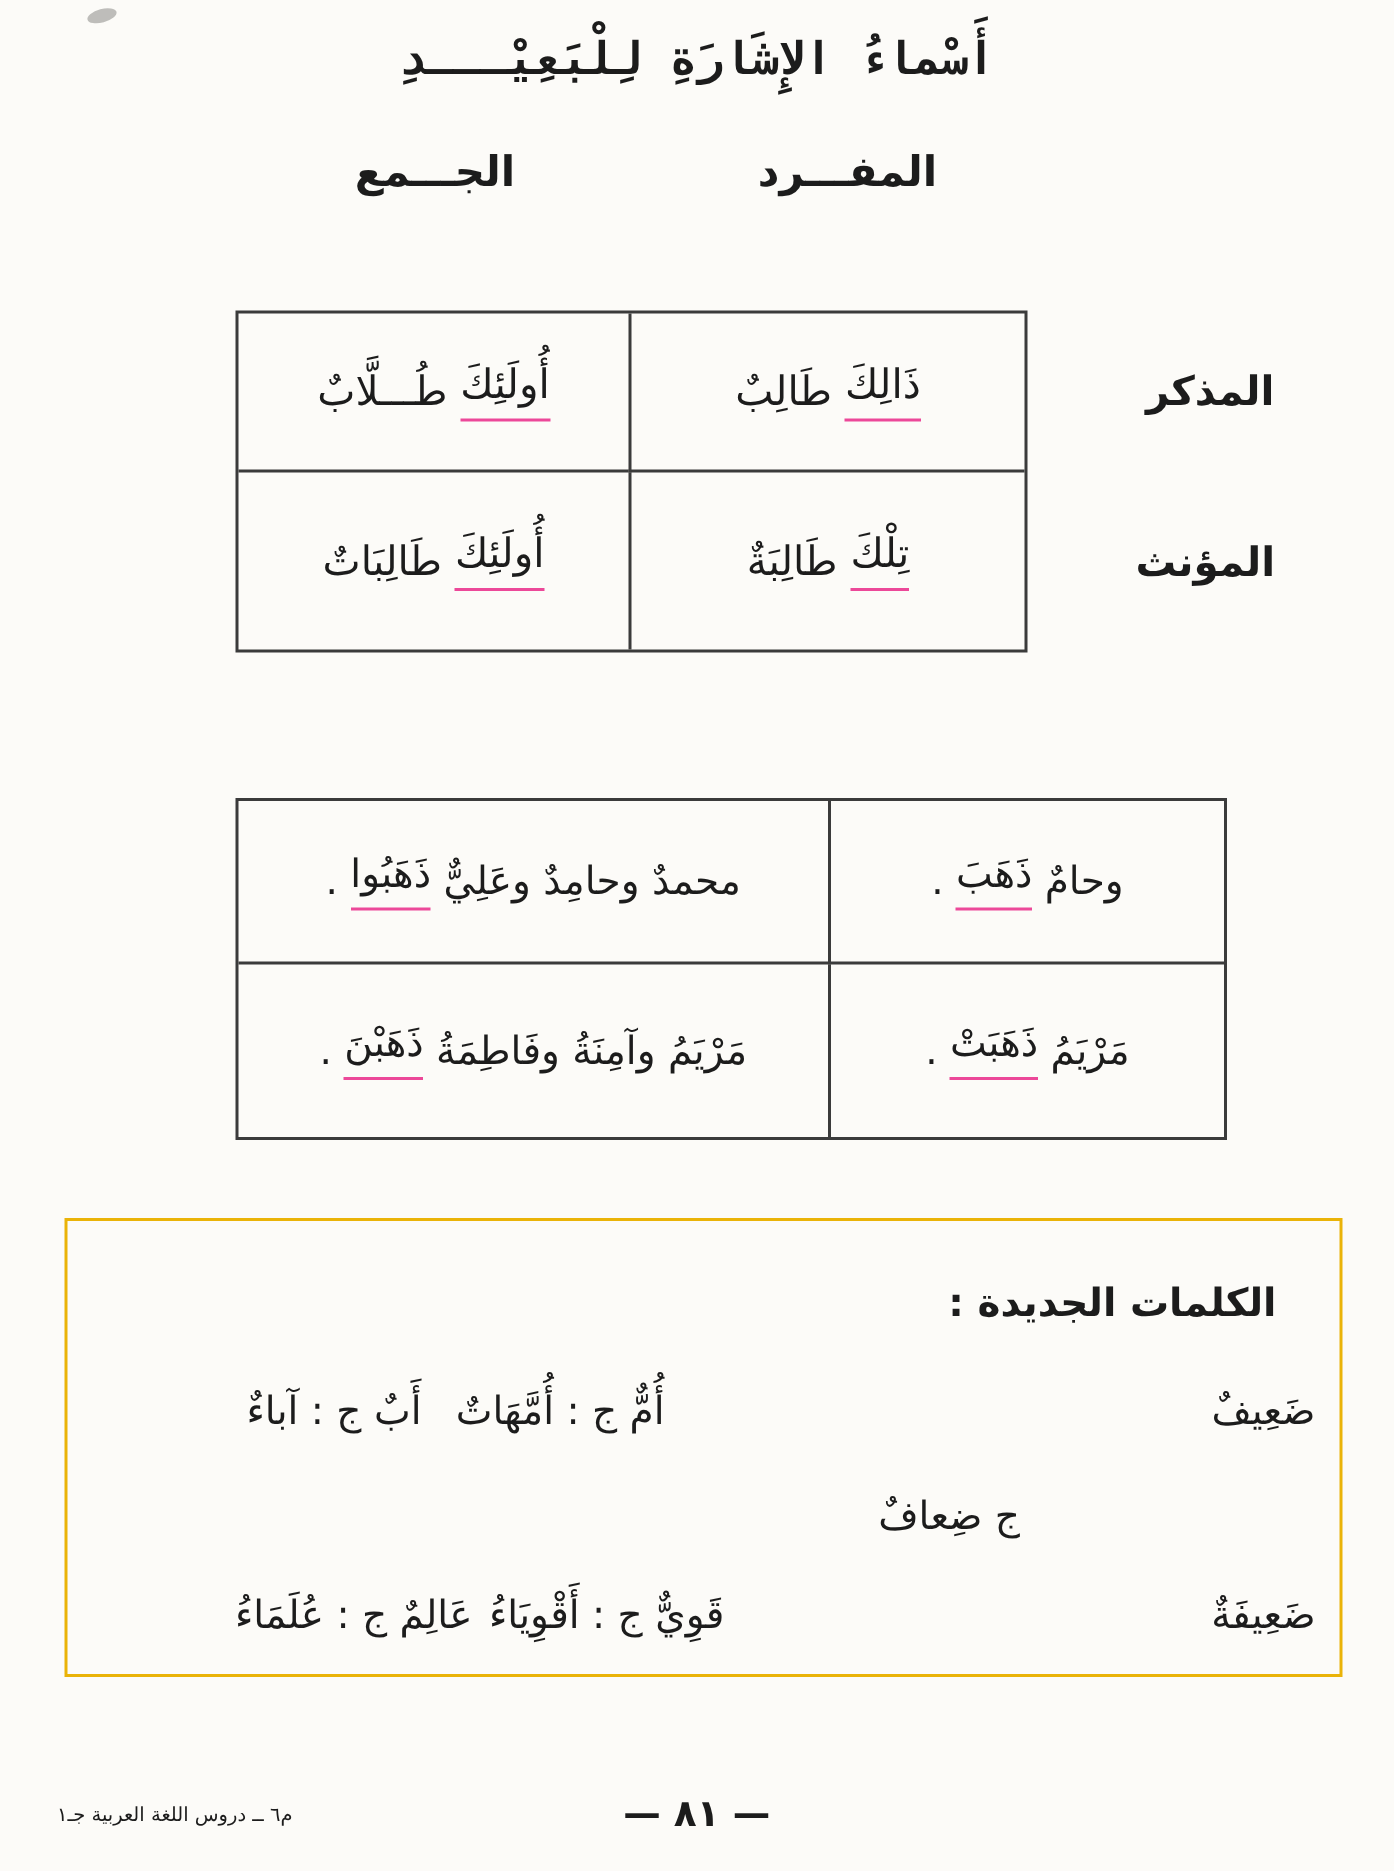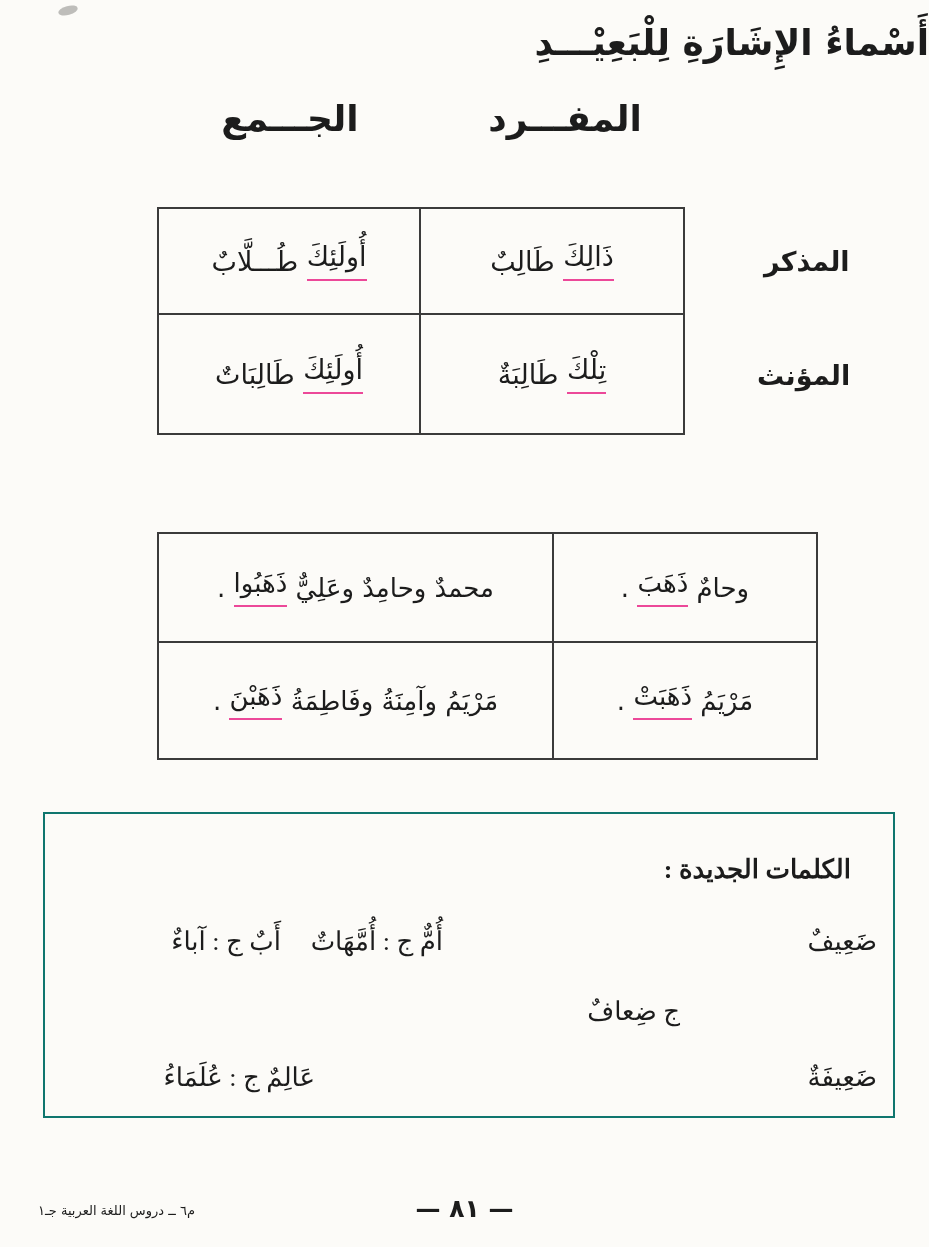--- a/index.html
+++ b/index.html
@@ -10,23 +10,24 @@
     font-family:"DejaVu Sans", sans-serif;
     position:relative;
     overflow:hidden;
   }
   .abs { position:absolute; }
   .rtl { direction:rtl; unicode-bidi:embed; }
 
   
   .page-title {
     left:0; right:0; top:22px;
-    font-size:36px; font-weight:bold;
+    text-align:center;
+    font-size:30px; font-weight:bold;font-family:Liberation Mono, monospace;
   }
-  .col-head { top:98px; width:260px; text-align:center; font-size:36px; font-weight:bold; }
+  .col-head { top:98px; width:260px; text-align:center; font-size:28px; font-weight:bold; }
   .col-head.singular { left:435px; }
   .col-head.plural   { left:160px; }
 
   
   .t1 {
     left:157px; top:207px; width:528px; height:228px;
     display:grid;
     grid-template-columns:264px 260px;
     grid-template-rows:106px 118px;
     direction:rtl;
@@ -58,24 +59,23 @@
   .t2 .cell { font-size:26px; }
   .t2 .cell.c1 { border-left:2px solid #3b3b3b; }
   .t2 .cell.r1 { border-bottom:2px solid #3b3b3b; }
 
   
   .u { border-bottom:2px solid #ec4899; padding-bottom:7px; }
 
   
   .vocab-box {
     left:43px; top:812px; width:852px; height:306px;
-    border:2px solid #0f766e;
+    border:2px solid #eab308;
     box-sizing:border-box;
     direction:rtl;
-    font-family:Liberation Serif, serif;
   }
   .vocab-box .item { position:absolute; font-size:26px; white-space:nowrap; }
   .vb-heading { right:42px; top:40px; font-size:27px; font-weight:bold; }
   .vb-r1 { top:112px; }
   .vb-r1.right  { right:16px; }
   .vb-r1.middle { right:450px; }
   .vb-r1.left   { right:612px;margin-left:20px; }
   .vb-r2 { top:182px; right:213px; }
   .vb-r3 { top:248px; }
   .vb-r3.right  { right:16px; }
@@ -140,17 +140,18 @@
   </div>
 </div>
 
 <div class="abs vocab-box">
   <div class="item vb-heading">الكلمات الجديدة :</div>
   <div class="item vb-r1 right">ضَعِيفٌ</div>
   <div class="item vb-r1 middle">أُمٌّ ج : أُمَّهَاتٌ</div>
   <div class="item vb-r1 left">أَبٌ ج : آباءٌ</div>
   <div class="item vb-r2">ج ضِعافٌ</div>
   <div class="item vb-r3 right">ضَعِيفَةٌ</div>
+  <div class="item vb-r3 middle">قَوِيٌّ ج : أَقْوِيَاءُ</div>
   <div class="item vb-r3 left">عَالِمٌ ج : عُلَمَاءُ</div>
 </div>
 
 <div class="abs rtl page-number">— ٨١ —</div>
 <div class="abs rtl imprint">م٦ ــ دروس اللغة العربية جـ١</div>
 
 </body></html>

